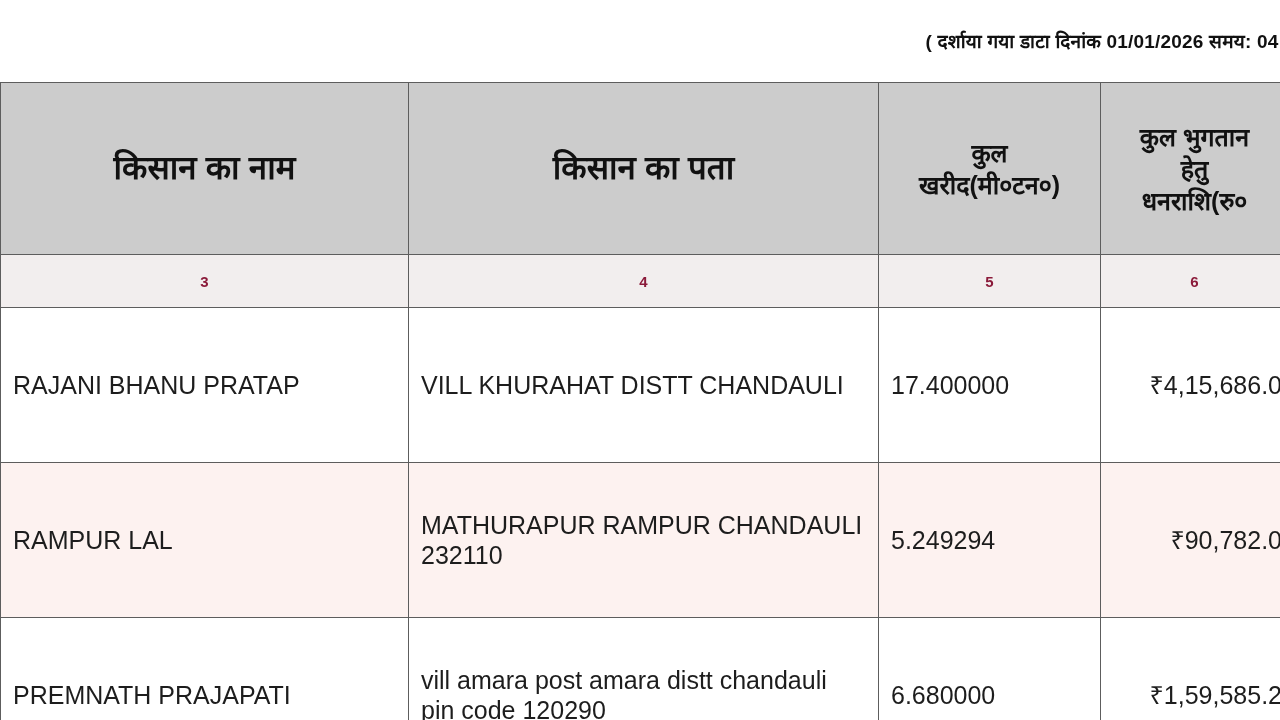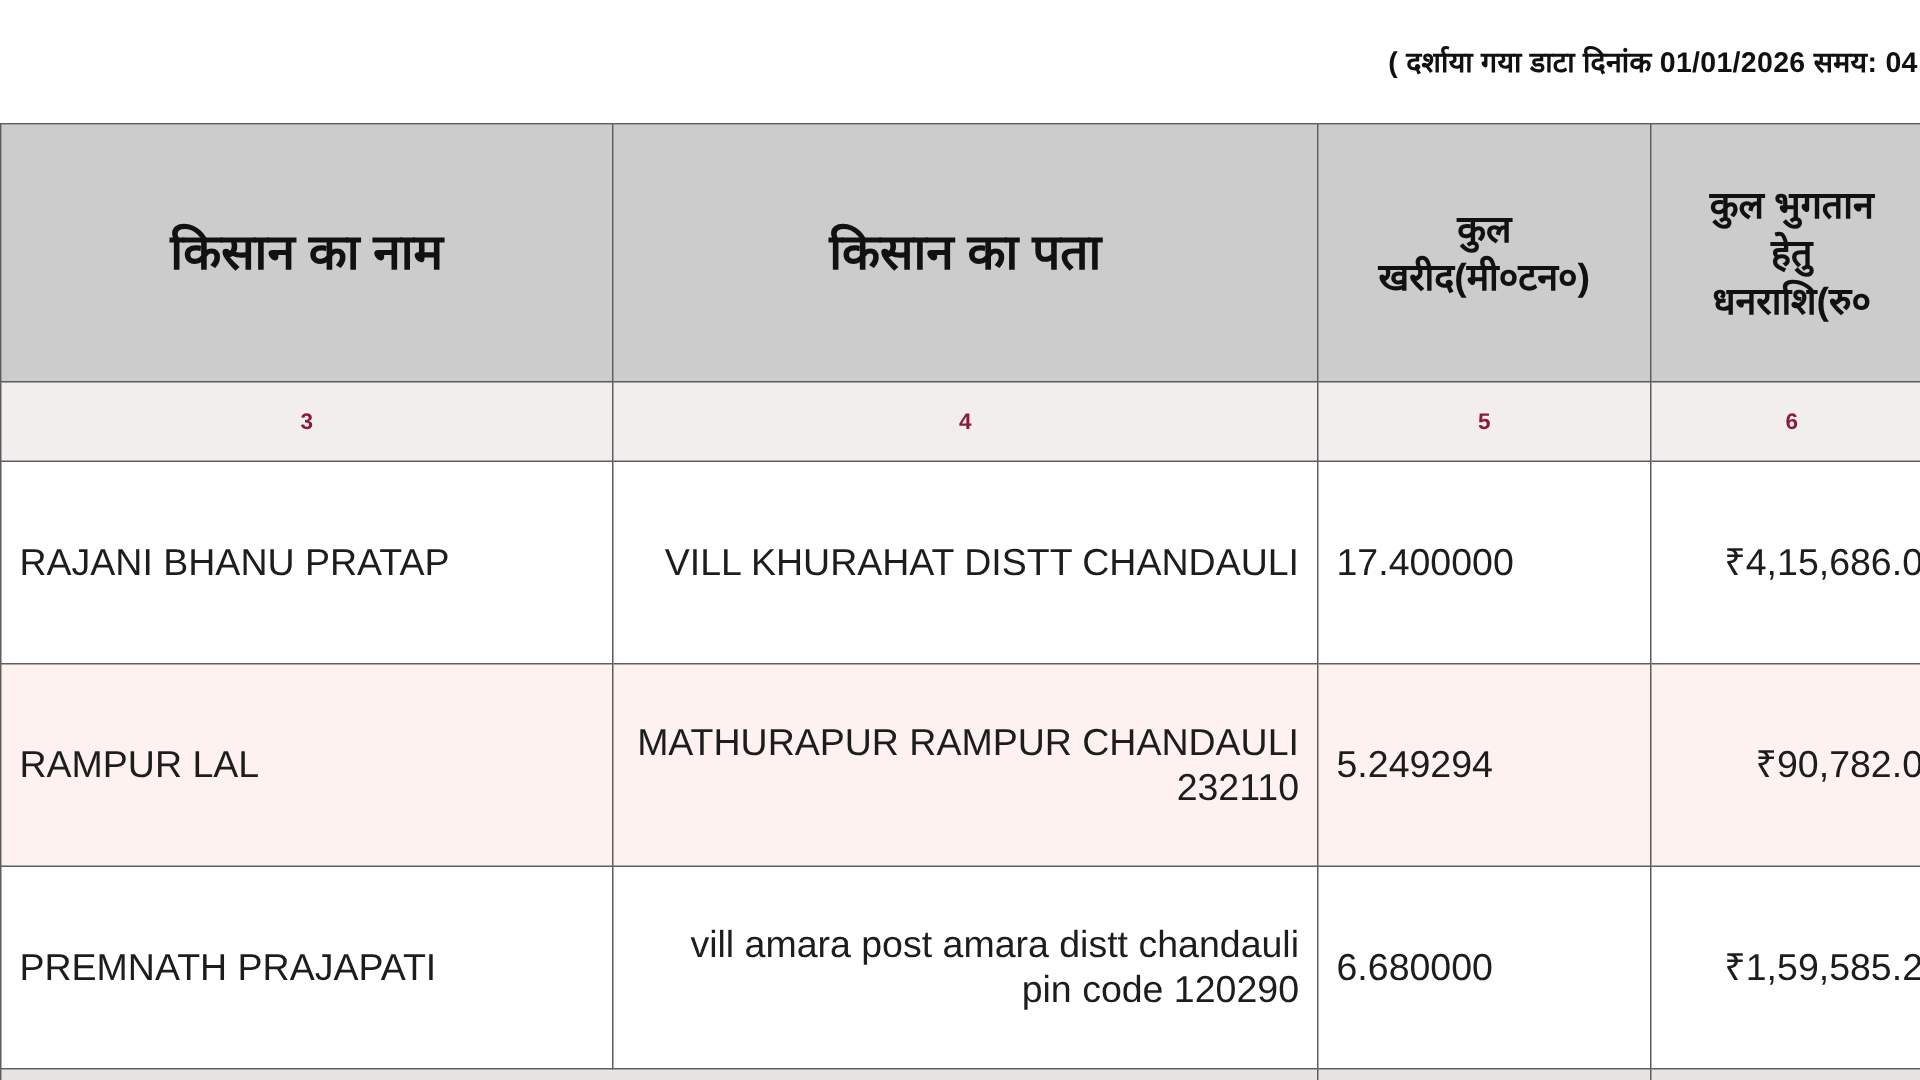--- a/index.html
+++ b/index.html
@@ -93,31 +93,31 @@
     font-weight: 700;
     color: #8b1a3a;
   }
 
   
   tr.data td {
     height: 114px;
     font-size: 25px;
     line-height: 1.22;
     color: #1d1d1d;
-    padding: 10px 12px;
+    padding: 20px 12px;
   }
   tr.data.alt td {
     background: #fdf2f0;
   }
   tr.data td.name {
     text-align: left;
     white-space: nowrap;
   }
   tr.data td.addr {
-    text-align: right;
+    text-align: left;
   }
   tr.data td.num {
     text-align: left;
     padding-right: 10px;
     white-space: nowrap;
   }
   tr.data td.amt {
     text-align: right;
     padding-right: 6px;
     white-space: nowrap;

